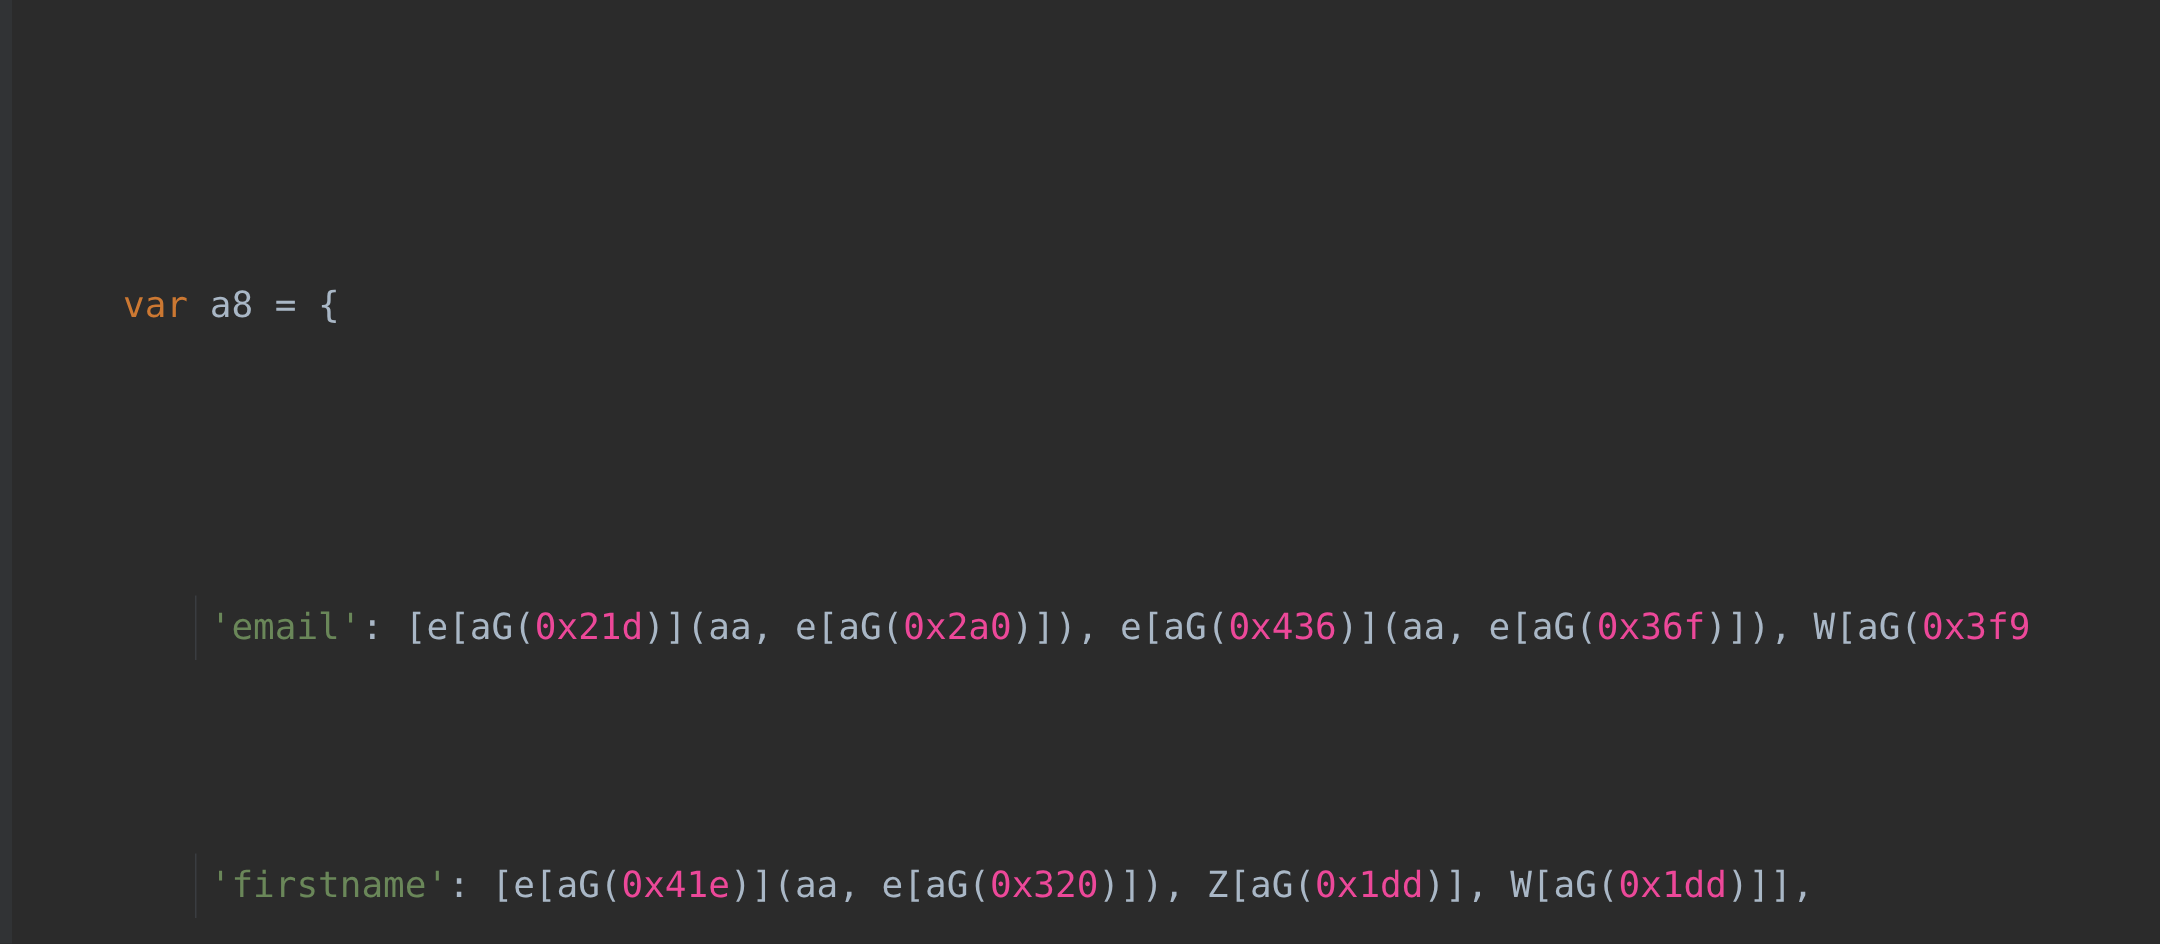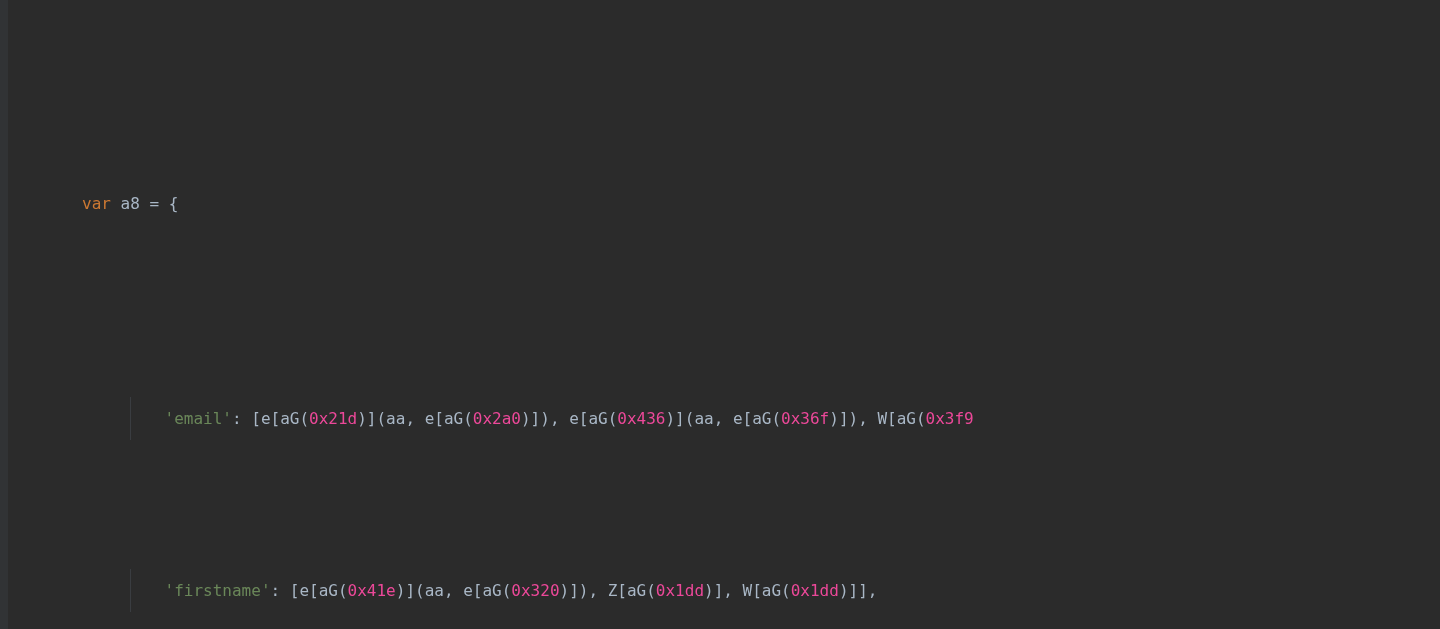--- a/index.html
+++ b/index.html
@@ -5,21 +5,21 @@
   html, body {
     margin: 0;
     padding: 0;
     width: 1440px;
     height: 629px;
     background: #2b2b2b;
     overflow: hidden;
   }
   .editor {
     font-family: "Menlo", "Consolas", "DejaVu Sans Mono", monospace;
-    font-size: 16px;
+    font-size: 24px;
     line-height: 43px;
     color: #a9b7c6;
     white-space: pre;
     padding-top: 10px;
   }
   .gutter {
     position: absolute;
     left: 0;
     top: 0;
     bottom: 0;
@@ -43,21 +43,21 @@
   .indent-guide::before {
     content: "";
     position: absolute;
     left: 122px;
     top: 0;
     bottom: 0;
     border-left: 1px solid #3a3d41;
   }
   .kw   { color: #cc7832; }            
   .id   { color: #a9b7c6; }            
-  .str  { color: #6a8759; margin-left: 44px; }            
+  .str  { color: #6a8759; }            
   .num  { color: #ec4899; }            
   .pun  { color: #a9b7c6; }
 </style>
 </head>
 <body>
 
 <div class="gutter"></div>
 
 <div class="code editor">
 

